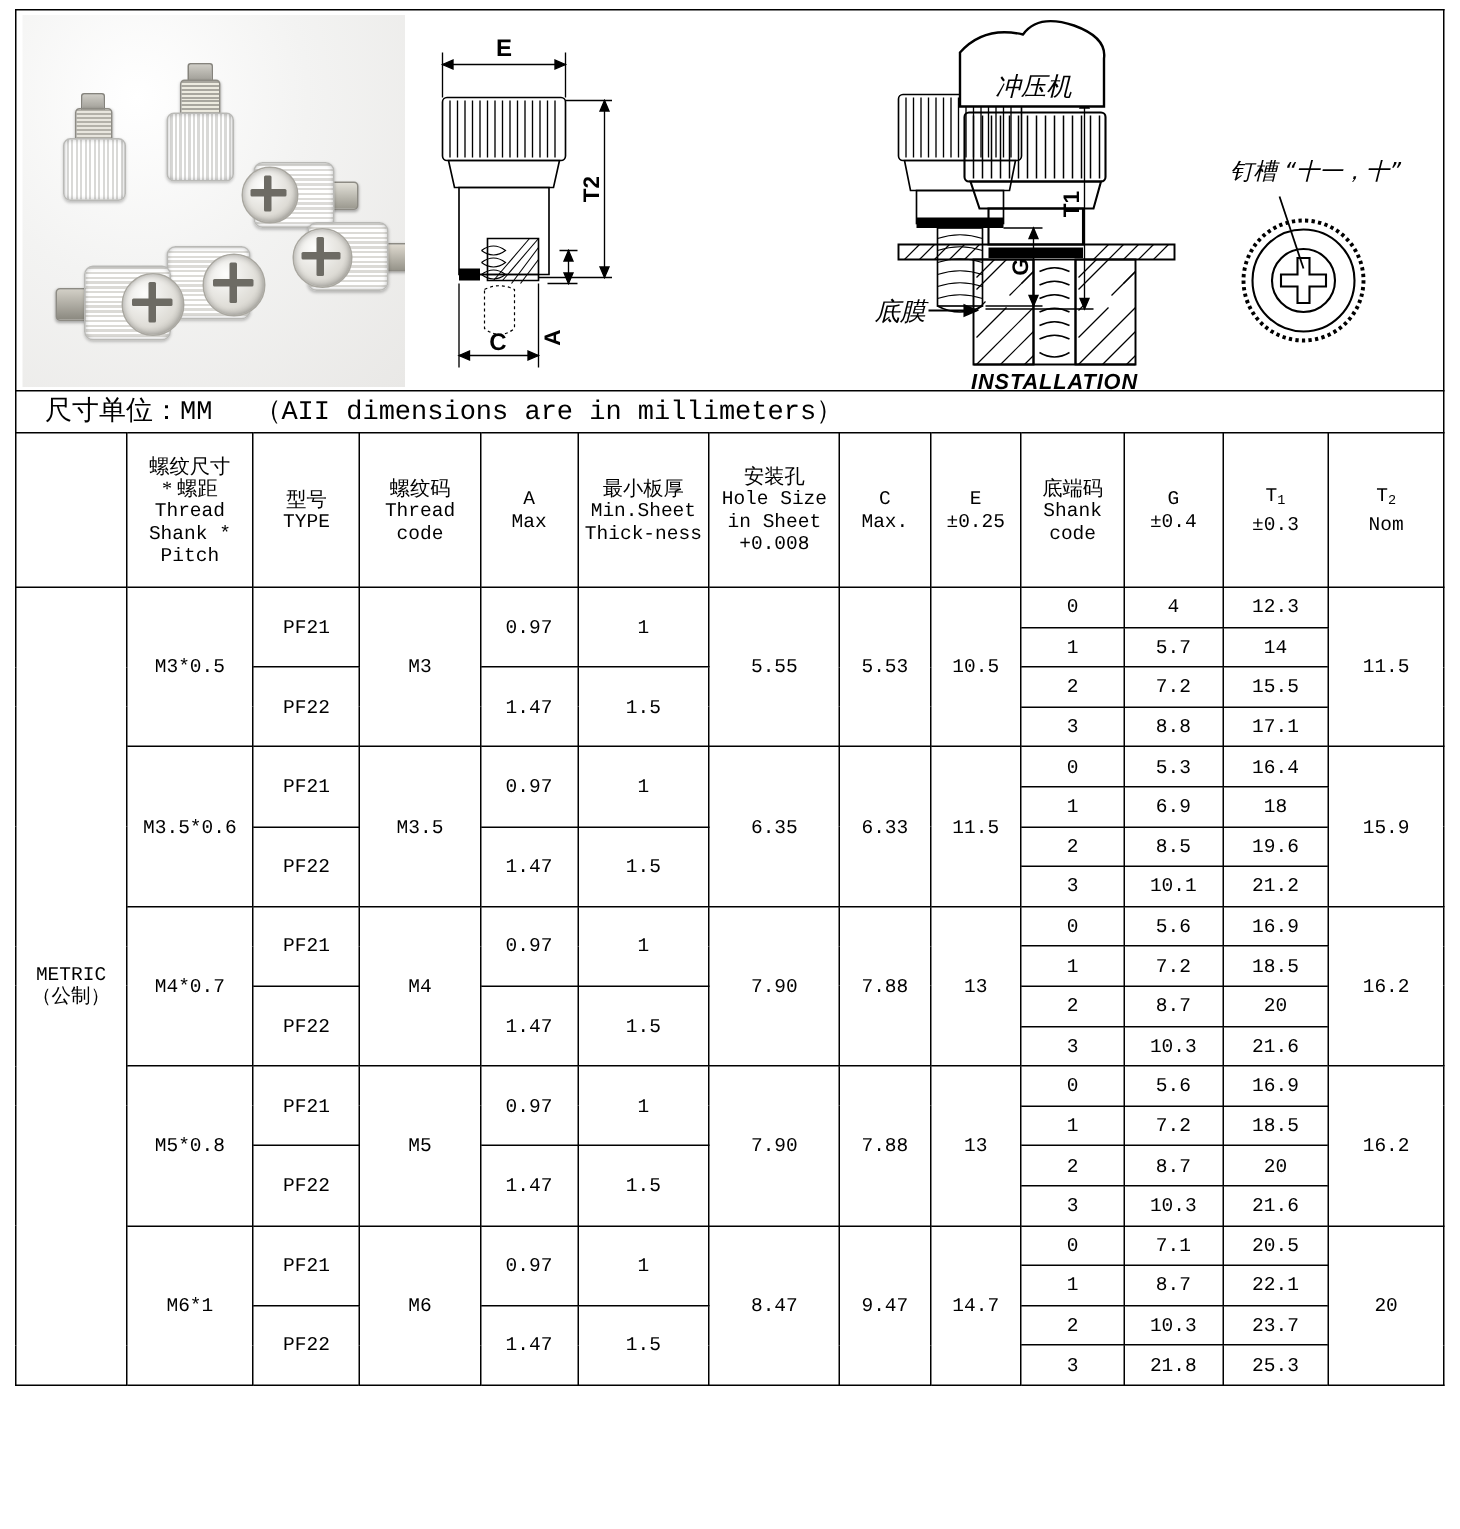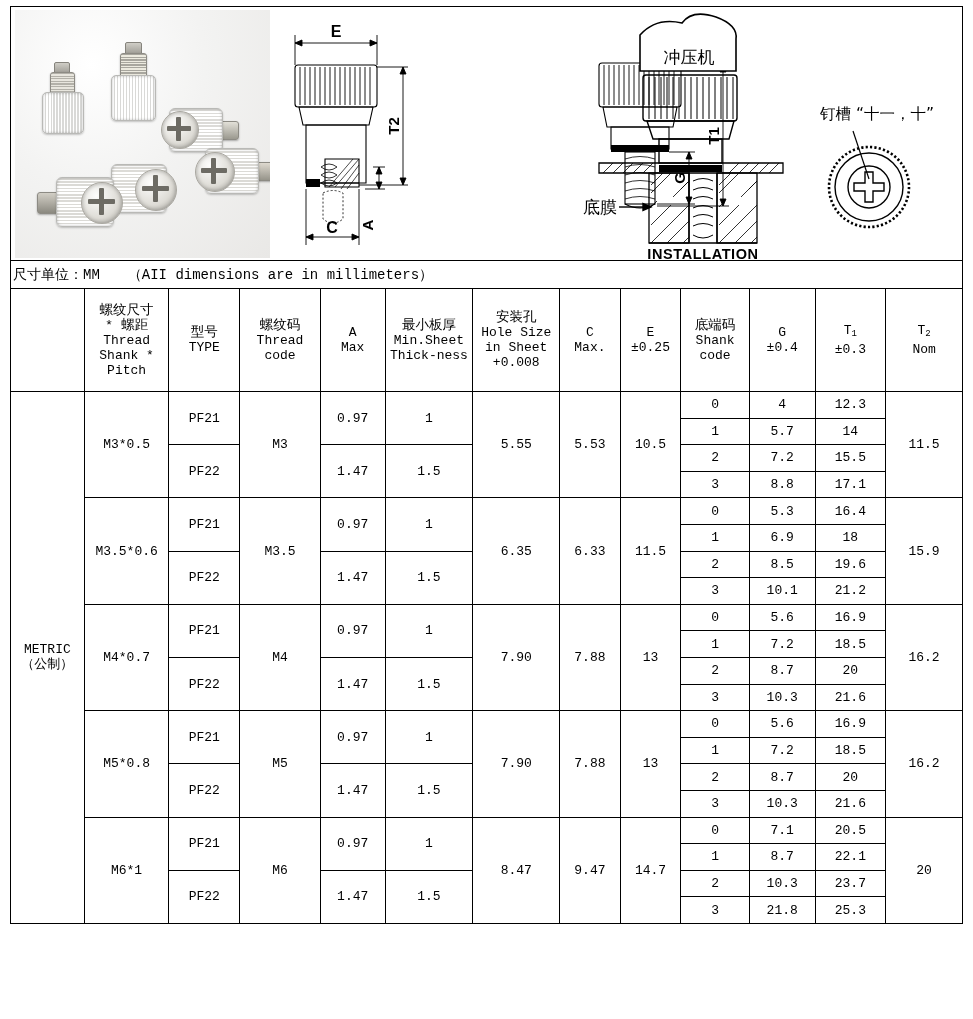--- a/index.html
+++ b/index.html
@@ -69,22 +69,22 @@
   .fig-d1{left:262px;width:300px;}
   .fig-d2{left:566px;width:236px;}
 
   
   .units{
     margin:0 10px;
     border:1px solid #000;
     border-bottom:none;
     box-sizing:border-box;
     height:28px;line-height:28px;
-    font-size:14px;
-    padding-left:2px;
+    font-size:18px;
+    padding-left:19px;
     white-space:nowrap;
   }
   .units .sp{display:inline-block;width:28px;}
 
   
   table.spec{
     margin:0 10px;
     width:953px;
     border-collapse:collapse;
     table-layout:fixed;
@@ -92,21 +92,21 @@
   }
   table.spec td,table.spec th{
     border:1px solid #000;
     text-align:center;
     vertical-align:middle;
     font-weight:normal;
     padding:0 1px;
     line-height:15px;
   }
   thead th{height:102px;font-size:13px;}
-  thead th .cn{font-size:13.5px;letter-spacing:0;}
+  thead th .cn{font-size:13.5px;letter-spacing:0;font-family:Liberation Serif, serif;}
   thead th .en{font-size:13px;}
   sub{font-size:9px;vertical-align:-2px;}
   .metric-cell{font-size:13px;line-height:17px;}
   .sub-row td{height:25.6px;}
 </style>
 </head>
 <body>
 
 <div class="page">
 
@@ -301,21 +301,21 @@
           <line x1="92" y1="145" x2="118" y2="145"></line>
           <line x1="80" y1="197" x2="118" y2="197"></line>
           <line x1="112" y1="145" x2="112" y2="197"></line>
           <path d="M112,145 l-3,7 l6,0 Z" fill="#000"></path>
           <path d="M112,197 l-3,-7 l6,0 Z" fill="#000"></path>
         </g>
         <text x="108" y="171" font-family="Liberation Sans, sans-serif" font-size="15" font-weight="bold" text-anchor="middle" transform="rotate(-90,108,171)">G</text>
       </svg>
     </div>
 
-    <div class="fig-draw" style="left:566px;width:397px;">
+    <div class="fig-draw" style="left:566px;width:397px;font-style:italic;">
       <svg width="397" height="254" viewBox="0 0 397 254">
 
         <g stroke="#000" fill="#fff" stroke-width="1.6">
           <path d="M63,28 q16,-18 42,-12 q10,-14 34,-6 q22,8 20,22 l0,32 l-96,0 Z"></path>
         </g>
         <text x="112" y="56" font-family="DejaVu Sans, sans-serif" font-size="17" text-anchor="middle">冲压机</text>
 
         <g stroke="#000" fill="none" stroke-width="1.4">
           <rect x="66" y="68" width="94" height="46" rx="3"></rect>
           <g stroke-width="1">

